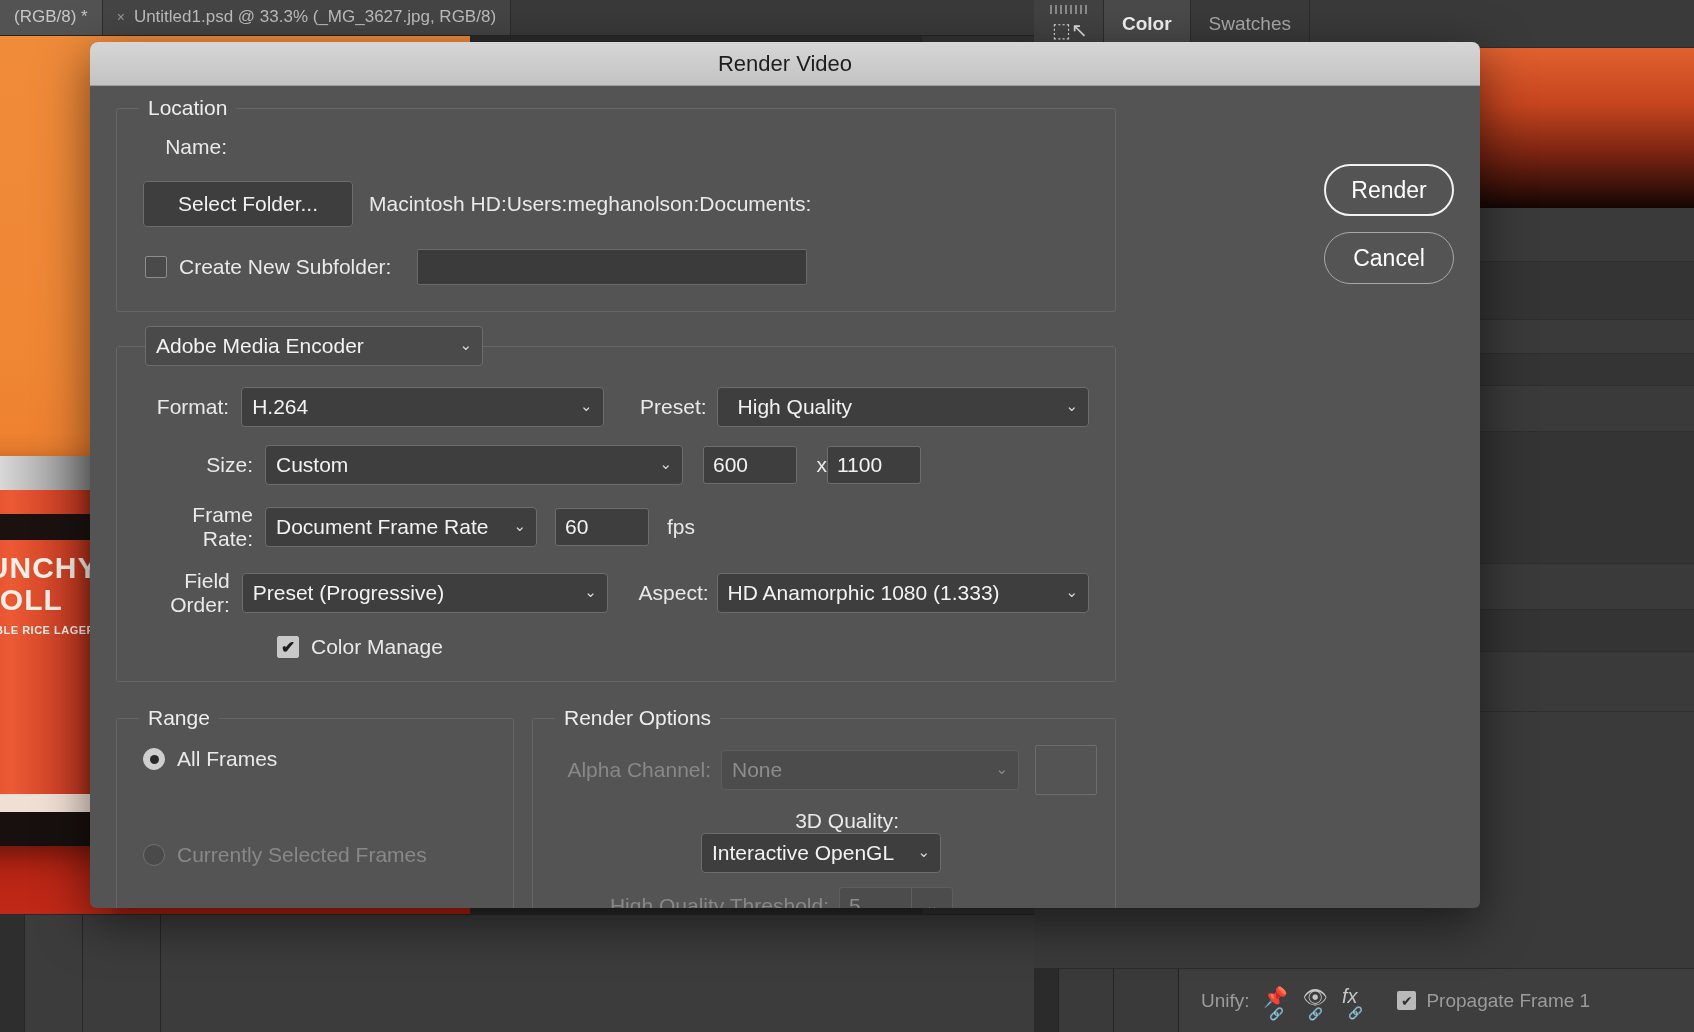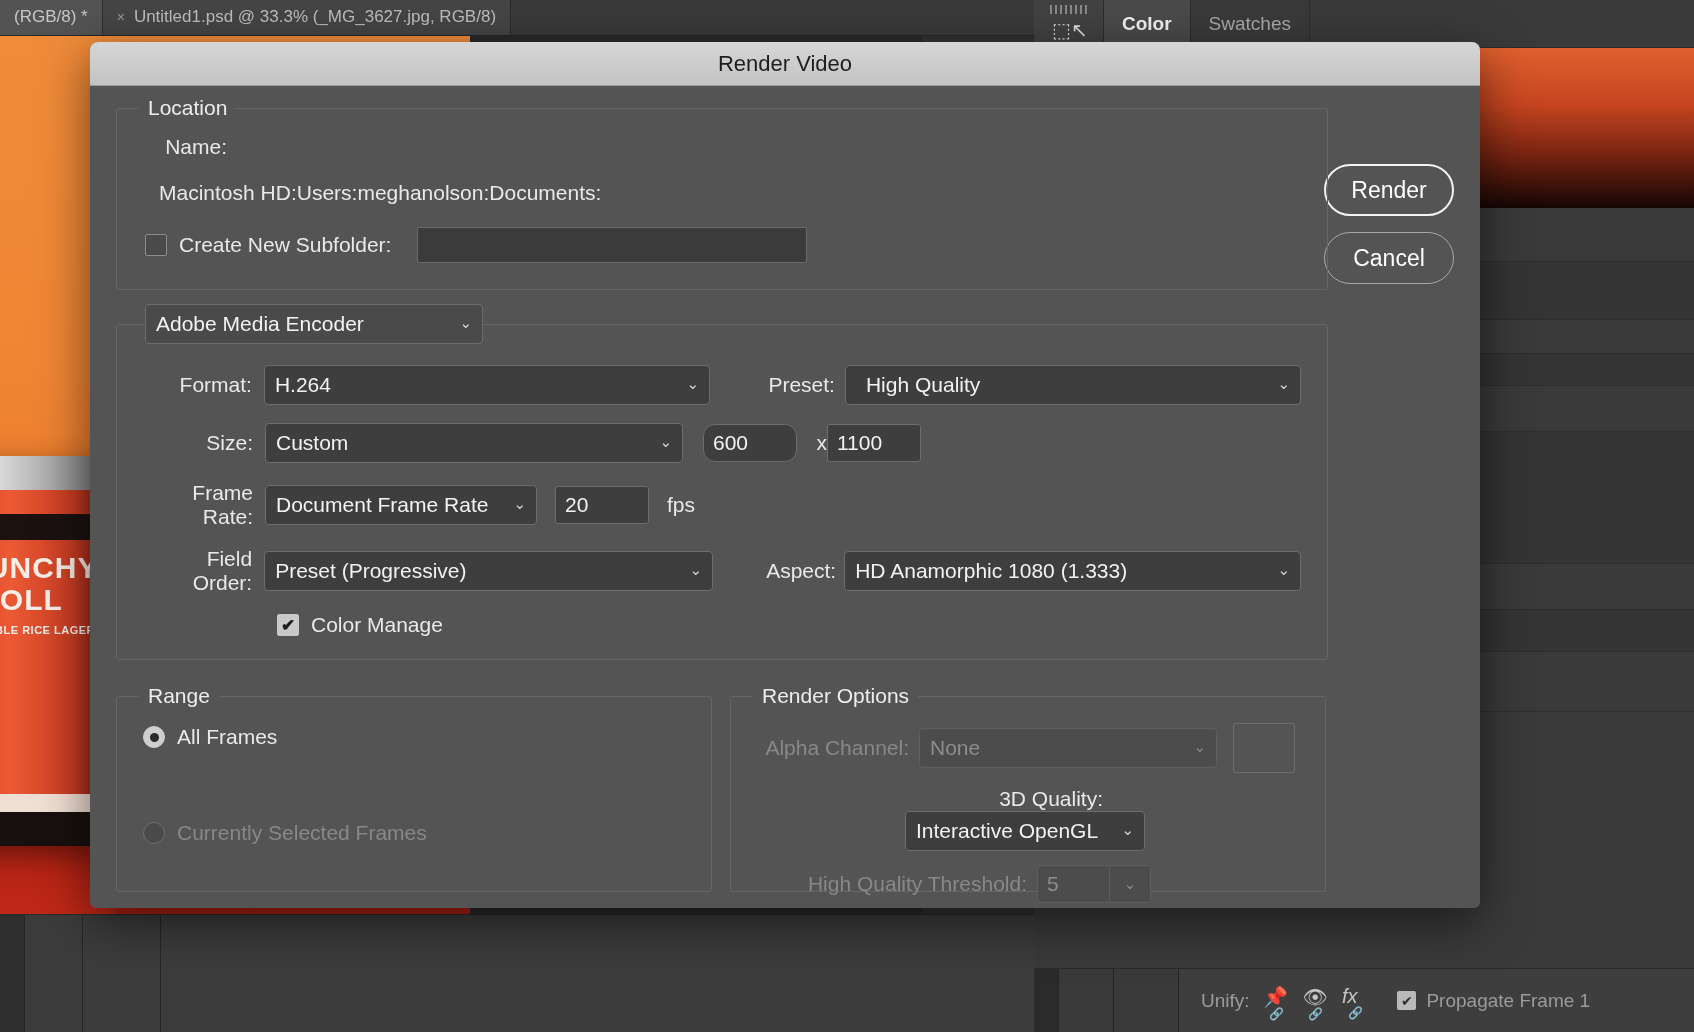--- a/index.html
+++ b/index.html
@@ -153,21 +153,21 @@
     overflow: hidden;
   }
   .dlg-title {
     height: 44px; background: linear-gradient(to bottom, #d6d6d6, #c3c3c3);
     border-bottom: 1px solid #9d9d9d;
     display: flex; align-items: center; justify-content: center;
     font-size: 22px; color: #1e1e1e;
   }
   .dlg-body { position: relative; padding: 22px 26px 0 26px; height: 822px; }
 
-  .dlg-main { width: 1212px; }
+  .dlg-main { width: 1000px; }
 
   
   .grp { position: relative; border: 1px solid #666; border-radius: 3px; margin-bottom: 26px; }
   .grp > .legend {
     position: absolute; top: -13px; left: 22px; padding: 0 9px;
     background: #545454; font-size: 21px; color: #ededed;
   }
   .grp-inner { padding: 26px 26px 22px 26px; }
 
   
@@ -344,20 +344,23 @@
 
         <div class="grp">
           <div class="legend">Location</div>
           <div class="grp-inner">
 
             <div class="row" style="margin-bottom:22px;">
               <div class="lbl" style="width:84px;margin-right:12px;">Name:</div>
             </div>
 
             <div class="row" style="margin-bottom:22px;">
+              <div class="btn-gray" style="width:210px;">
+                <span>Select Folder...</span>
+              </div>
               <div class="lbl" style="margin-left:16px;text-align:left;">Macintosh HD:Users:meghanolson:Documents:</div>
             </div>
 
             <div class="row" style="margin-bottom:4px;">
               <div class="cb" style="margin-left:2px;"></div>
               <div class="lbl" style="margin-left:12px;text-align:center;">Create New Subfolder:</div>
               <div class="txtfield" style="width:390px;height:36px;margin-left:26px;">
                 <span></span>
               </div>
             </div>
@@ -385,37 +388,37 @@
                 <span class="chev">⌄</span>
               </div>
             </div>
 
             <div class="row">
               <div class="lbl" style="width:110px;margin-right:12px;">Size:</div>
               <div class="dd" style="width:418px;">
                 <span>Custom</span>
                 <span class="chev">⌄</span>
               </div>
-              <div class="numbox" style="width:94px;margin-left:20px;border-radius:12px;">
+              <div class="numbox" style="width:94px;margin-left:20px;">
                 <span>600</span>
               </div>
               <div class="lbl" style="width:30px;">x</div>
               <div class="numbox" style="width:94px;">
                 <span>1100</span>
               </div>
             </div>
 
             <div class="row">
               <div class="lbl" style="width:110px;margin-right:12px;">Frame Rate:</div>
               <div class="dd" style="width:272px;">
                 <span>Document Frame Rate</span>
                 <span class="chev">⌄</span>
               </div>
               <div class="numbox" style="width:94px;margin-left:18px;">
-                <span>20</span>
+                <span>60</span>
               </div>
               <div class="lbl" style="margin-left:18px;text-align:left;">fps</div>
             </div>
 
             <div class="row">
               <div class="lbl" style="width:110px;margin-right:12px;">Field Order:</div>
               <div class="dd" style="width:452px;">
                 <span>Preset (Progressive)</span>
                 <span class="chev">⌄</span>
               </div>

